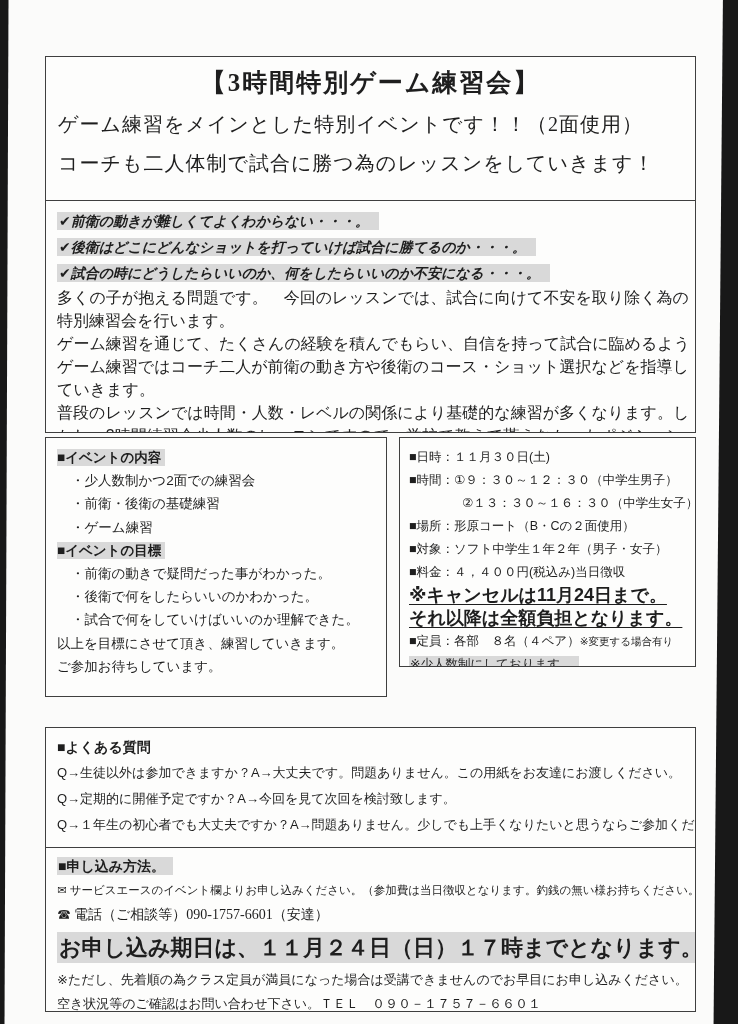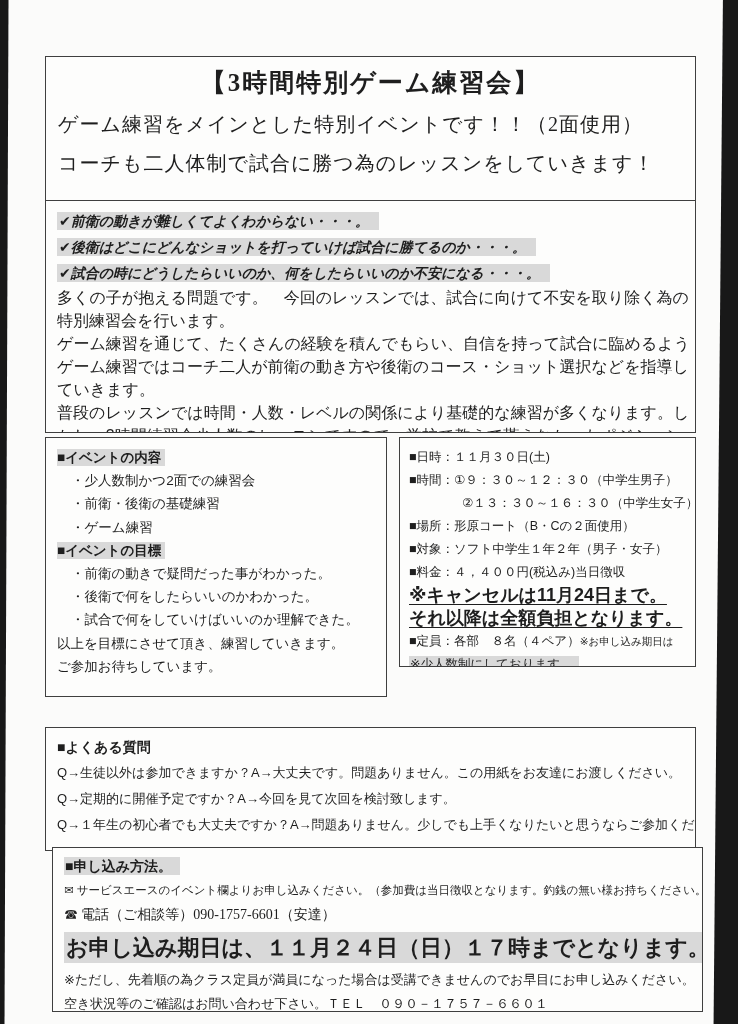--- a/index.html
+++ b/index.html
@@ -44,21 +44,21 @@
   .d-cancel{font-weight:bold;text-decoration:underline;text-underline-offset:3px;font-size:18px;}
   .d-small{font-size:10.5px;}
   .d-hl span{background:#d9d9d9;padding:1px 6px 1px 1px;}
 
   
   #faq-box{left:45px;top:727px;width:651px;height:124px;padding:6px 6px 0 11px;font-size:13px;}
   #faq-box .f-line{line-height:26px;white-space:nowrap;}
   #faq-box .f-head{font-weight:bold;font-size:14px;}
 
   
-  #apply-box{left:45px;top:847px;width:651px;height:165px;padding:6px 6px 0 11px;margin-left:7px;}
+  #apply-box{left:45px;top:847px;width:651px;height:165px;padding:6px 6px 0 11px;}
   #apply-box .a-head{line-height:24px;}
   #apply-box .a-head span{background:#d9d9d9;font-weight:bold;font-size:14px;padding:1px 8px 1px 1px;}
   #apply-box .a-mail{font-size:11.5px;line-height:24px;white-space:nowrap;}
   #apply-box .a-phone{font-family:"Liberation Serif","DejaVu Serif",serif;font-size:14px;line-height:26px;white-space:nowrap;}
   #apply-box .a-deadline{margin-top:2px;line-height:36px;white-space:nowrap;}
   #apply-box .a-deadline span{background:#d9d9d9;font-weight:bold;font-size:22px;padding:3px 6px 3px 2px;}
   #apply-box .a-note{font-size:13px;line-height:24px;white-space:nowrap;}
   .icon{display:inline-block;margin-right:3px;}
 </style>
 </head>
@@ -98,21 +98,21 @@
 
 <section class="box" id="details-box">
   <div class="d-line">■日時：１１月３０日(土)</div>
   <div class="d-line">■時間：①９：３０～１２：３０（中学生男子）</div>
   <div class="d-line d-indent">②１３：３０～１６：３０（中学生女子）</div>
   <div class="d-line">■場所：形原コート（B・Cの２面使用）</div>
   <div class="d-line">■対象：ソフト中学生１年２年（男子・女子）</div>
   <div class="d-line">■料金：４，４００円(税込み)当日徴収</div>
   <div class="d-line d-cancel">※キャンセルは11月24日まで。</div>
   <div class="d-line d-cancel">それ以降は全額負担となります。</div>
-  <div class="d-line"><span>■定員：各部　８名（４ペア）</span><span class="d-small">※お申し込み期日は</span></div>
+  <div class="d-line"><span>■定員：各部　８名（４ペア）</span><span class="d-small">※変更する場合有り</span></div>
   <div class="d-line d-hl"><span>※少人数制にしております。</span></div>
   <div class="d-line d-hl"><span>出来る限りペアでの参加をお勧めします。</span></div>
   <div class="d-line d-hl"><span>１人で参加の場合は一度ご相談下さい。</span></div>
 </section>
 
 <section class="box" id="faq-box">
   <div class="f-line f-head">■よくある質問</div>
   <div class="f-line">Q→生徒以外は参加できますか？A→大丈夫です。問題ありません。この用紙をお友達にお渡しください。</div>
   <div class="f-line">Q→定期的に開催予定ですか？A→今回を見て次回を検討致します。</div>
   <div class="f-line">Q→１年生の初心者でも大丈夫ですか？A→問題ありません。少しでも上手くなりたいと思うならご参加ください。</div>

